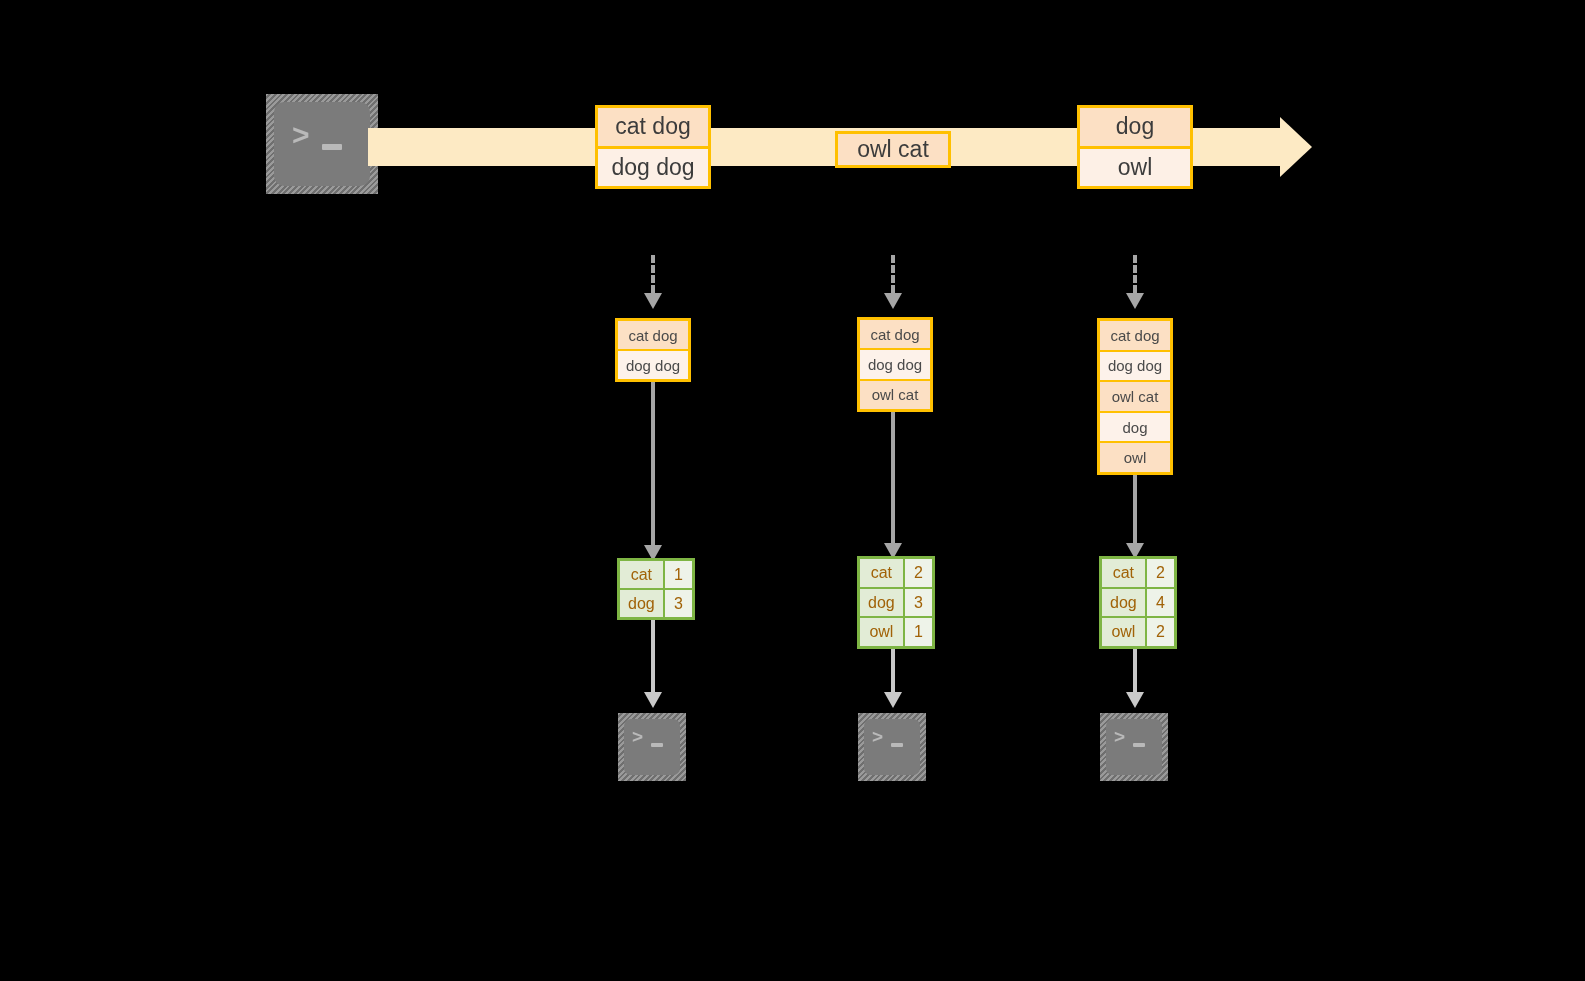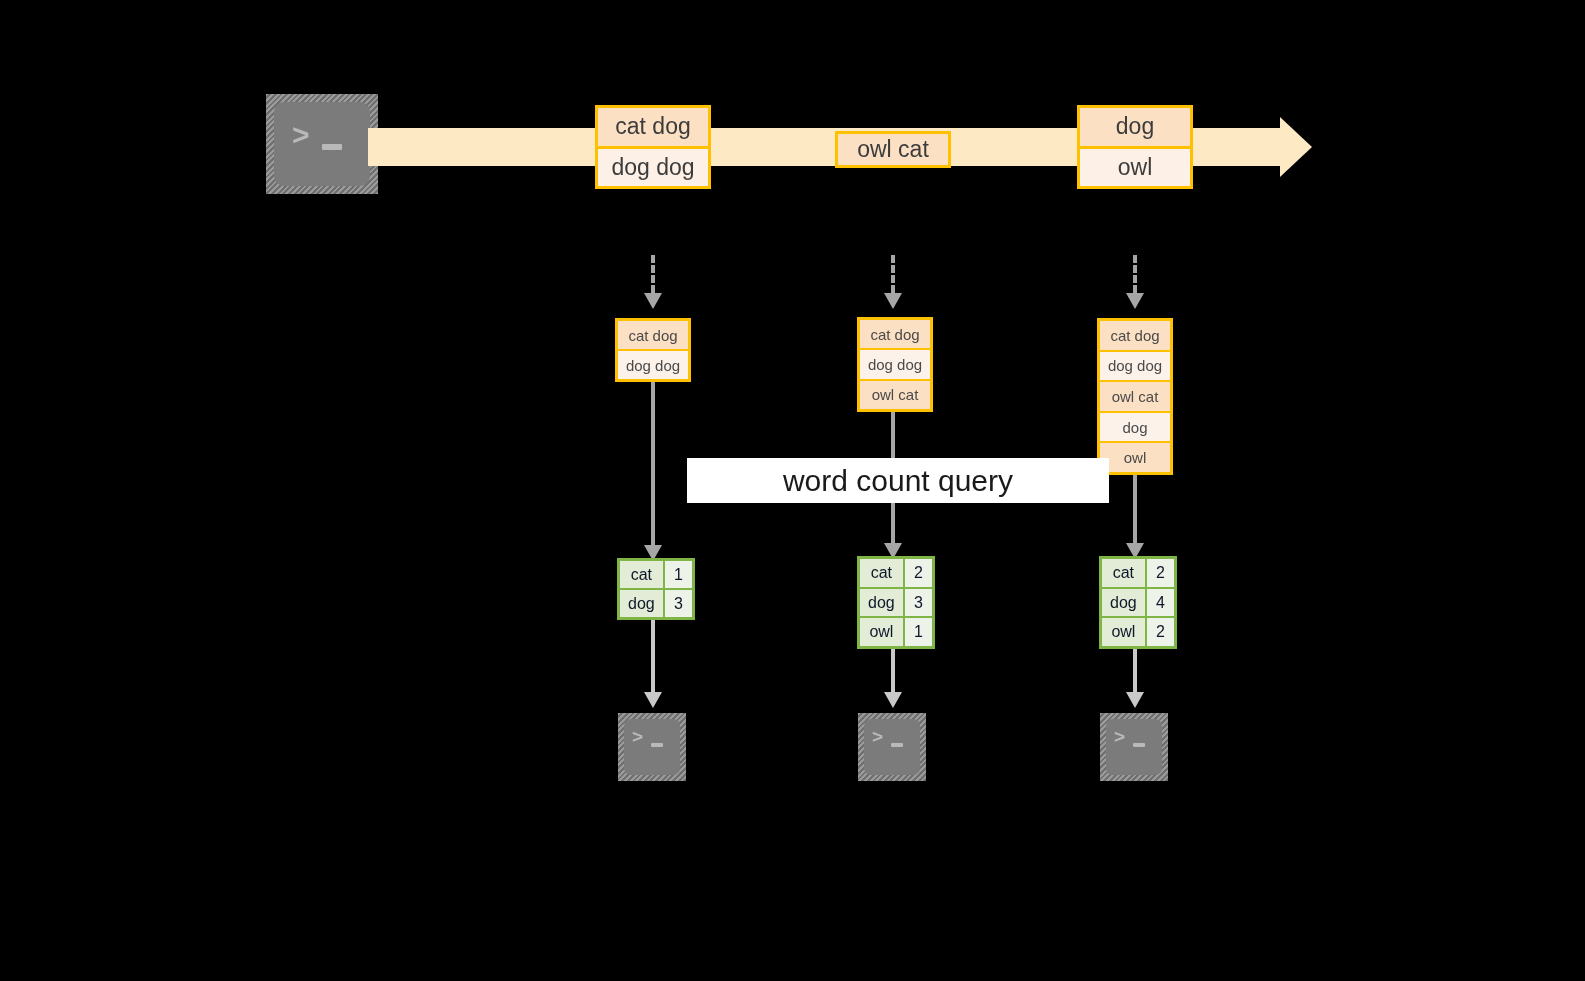--- a/index.html
+++ b/index.html
@@ -38,21 +38,21 @@
   .snap .srow.dark{background:#fce0c4;}
   .snap .srow.light{background:#fdf2ea;}
   .snap .srow + .srow{border-top:2px solid #ffc000;}
 
   
   .res{position:absolute;box-sizing:border-box;border:3px solid #7eb544;
        display:flex;flex-direction:column;}
   .res .rrow{flex:1;display:flex;}
   .res .rrow + .rrow{border-top:2px solid #7eb544;}
   .res .rc{display:flex;align-items:center;justify-content:center;
-           color:#0f172a;font-size:16px;white-space:nowrap;}
+           color:#a16207;font-size:16px;white-space:nowrap;}
   .res .rc.k{width:44px;background:#e2ecd6;}
   .res .rc.v{width:28px;background:#eef3e9;border-left:2px solid #7eb544;}
 
   
   .line{position:absolute;background:#a6a6a6;width:4px;}
   .line.dash{background:none;border-left:4px dashed #a6a6a6;width:0;}
   .head{position:absolute;width:0;height:0;border-style:solid;
         border-color:#a6a6a6 transparent transparent transparent;
         border-width:16px 9px 0 9px;}
   .head.pale{border-top-color:#c9c9c9;}
@@ -123,23 +123,20 @@
 
   <div class="line" style="left:651px;top:382px;height:163px;"></div>
   <div class="head" style="left:644px;top:545px;"></div>
 
   <div class="line" style="left:891px;top:412px;height:131px;"></div>
   <div class="head" style="left:884px;top:543px;"></div>
 
   <div class="line" style="left:1133px;top:475px;height:68px;"></div>
   <div class="head" style="left:1126px;top:543px;"></div>
 
-  <div class="band" style="left:687px;top:458px;width:422px;height:45px;">
-    <div class="bt">word count query</div>
-  </div>
 
   <div class="res" style="left:617px;top:558px;width:78px;height:62px;">
     <div class="rrow">
       <div class="rc k">cat</div>
       <div class="rc v">1</div>
     </div>
     <div class="rrow">
       <div class="rc k">dog</div>
       <div class="rc v">3</div>
     </div>

